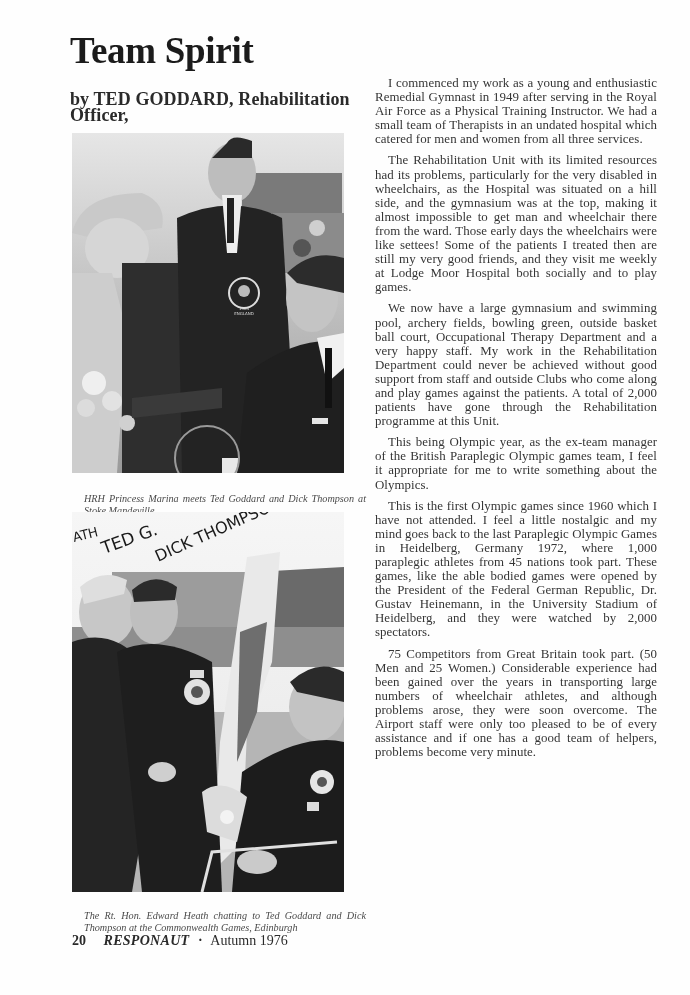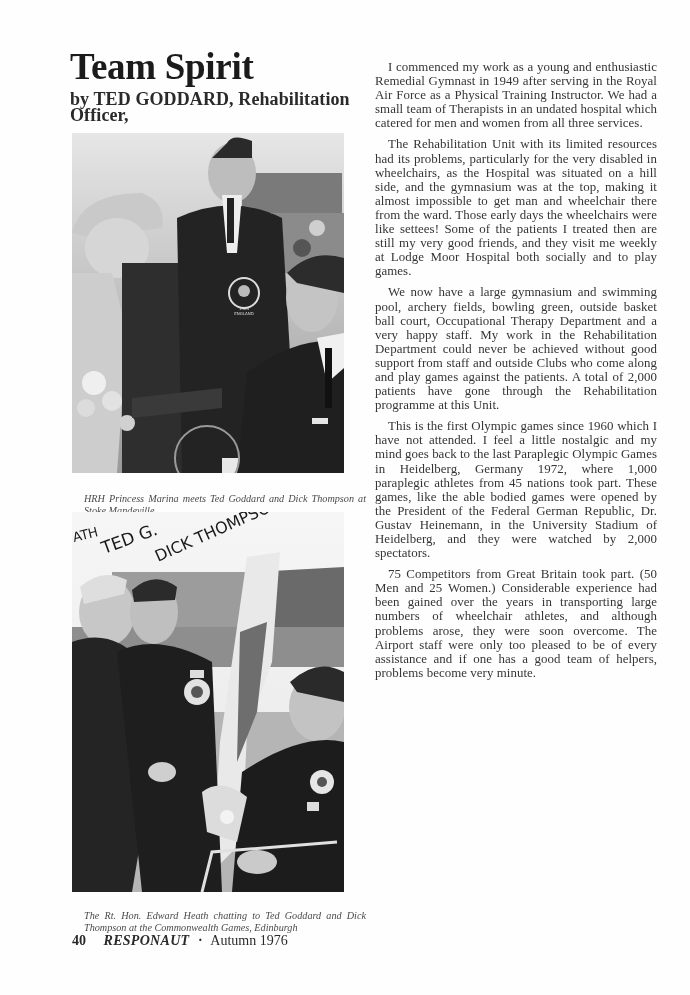--- a/index.html
+++ b/index.html
@@ -4,21 +4,21 @@
 <style>
   html, body { margin: 0; padding: 0; }
   body {
     width: 690px; height: 995px; background: #ffffff; position: relative; overflow: hidden;
     font-family: "DejaVu Serif", "Liberation Serif", serif; color: #2a2a2a;
   }
   .page { position: absolute; left: 0; top: 0; width: 690px; height: 995px; background: #fefefe; }
 
   
   .title {
-    position: absolute; left: 70px; top: 48px; margin: 0;
+    position: absolute; left: 70px; top: 32px; margin: 0;
     font-family: "Liberation Serif", serif; font-weight: bold; font-size: 37px;
     letter-spacing: -0.3px; color: #1b1b1b; line-height: 1;
   }
   .byline {
     position: absolute; left: 70px; top: 91px; width: 290px; margin: 0;
     font-family: "Liberation Serif", serif; font-weight: bold; font-size: 18px;
     line-height: 16px; color: #2a2a2a; letter-spacing: 0.1px;
   }
   .photo {
     position: absolute; background: #6f6f6f; overflow: hidden;
@@ -39,21 +39,21 @@
     position: absolute; left: 72px; top: 933px; margin: 0;
     font-family: "Liberation Serif", serif; font-size: 14px; color: #2a2a2a;
   }
   .footer .pgnum { font-weight: bold; margin-right: 14px; }
   .footer .mag { font-weight: bold; letter-spacing: 0.3px; font-style: italic; }
   .footer .sep { margin: 0 5px; font-weight: bold; }
   .footer .issue { font-weight: normal; }
 
   
   .body-col {
-    position: absolute; left: 375px; top: 60px; width: 282px;
+    position: absolute; left: 375px; top: 76px; width: 282px;
   }
   .body-col p {
     margin: 0 0 7px 0; text-indent: 13px; text-align: justify;
     font-family: "Liberation Serif", serif; font-size: 12.9px; line-height: 14.1px;
     color: #353535; letter-spacing: 0.05px;
   }
 </style>
 </head>
 <body>
 
@@ -173,27 +173,28 @@
 
       <path d="M130 280 Q150 265 175 285 L165 330 L135 320 Z" fill="#dcdcdc"></path>
       <circle cx="155" cy="305" r="7" fill="#f3f3f3"></circle>
 
       <path d="M130 380 L140 340 L265 330" fill="none" stroke="#e0e0e0" stroke-width="3"></path>
     </svg>
   </div>
   <p class="caption caption2">The Rt. Hon. Edward Heath chatting to Ted Goddard and Dick Thompson at the Commonwealth Games, Edinburgh</p>
 
   <div class="footer">
-    <span class="pgnum">40</span>
+    <span class="pgnum">20</span>
     <span class="mag">RESPONAUT</span>
     <span class="sep">·</span>
     <span class="issue">Autumn 1976</span>
   </div>
 
   <div class="body-col">
     <p>I commenced my work as a young and enthusiastic Remedial Gymnast in 1949 after serving in the Royal Air Force as a Physical Training Instructor. We had a small team of Therapists in an undated hospital which catered for men and women from all three services.</p>
     <p>The Rehabilitation Unit with its limited resources had its problems, particularly for the very disabled in wheelchairs, as the Hospital was situated on a hill side, and the gymnasium was at the top, making it almost impossible to get man and wheelchair there from the ward. Those early days the wheelchairs were like settees! Some of the patients I treated then are still my very good friends, and they visit me weekly at Lodge Moor Hospital both socially and to play games.</p>
     <p>We now have a large gymnasium and swimming pool, archery fields, bowling green, outside basket ball court, Occupational Therapy Department and a very happy staff. My work in the Rehabilitation Department could never be achieved without good support from staff and outside Clubs who come along and play games against the patients. A total of 2,000 patients have gone through the Rehabilitation programme at this Unit.</p>
+    <p>This being Olympic year, as the ex-team manager of the British Paraplegic Olympic games team, I feel it appropriate for me to write something about the Olympics.</p>
     <p>This is the first Olympic games since 1960 which I have not attended. I feel a little nostalgic and my mind goes back to the last Paraplegic Olympic Games in Heidelberg, Germany 1972, where 1,000 paraplegic athletes from 45 nations took part. These games, like the able bodied games were opened by the President of the Federal German Republic, Dr. Gustav Heinemann, in the University Stadium of Heidelberg, and they were watched by 2,000 spectators.</p>
     <p>75 Competitors from Great Britain took part. (50 Men and 25 Women.) Considerable experience had been gained over the years in transporting large numbers of wheelchair athletes, and although problems arose, they were soon overcome. The Airport staff were only too pleased to be of every assistance and if one has a good team of helpers, problems become very minute.</p>
   </div>
 
 </div>
 
 </body></html>

